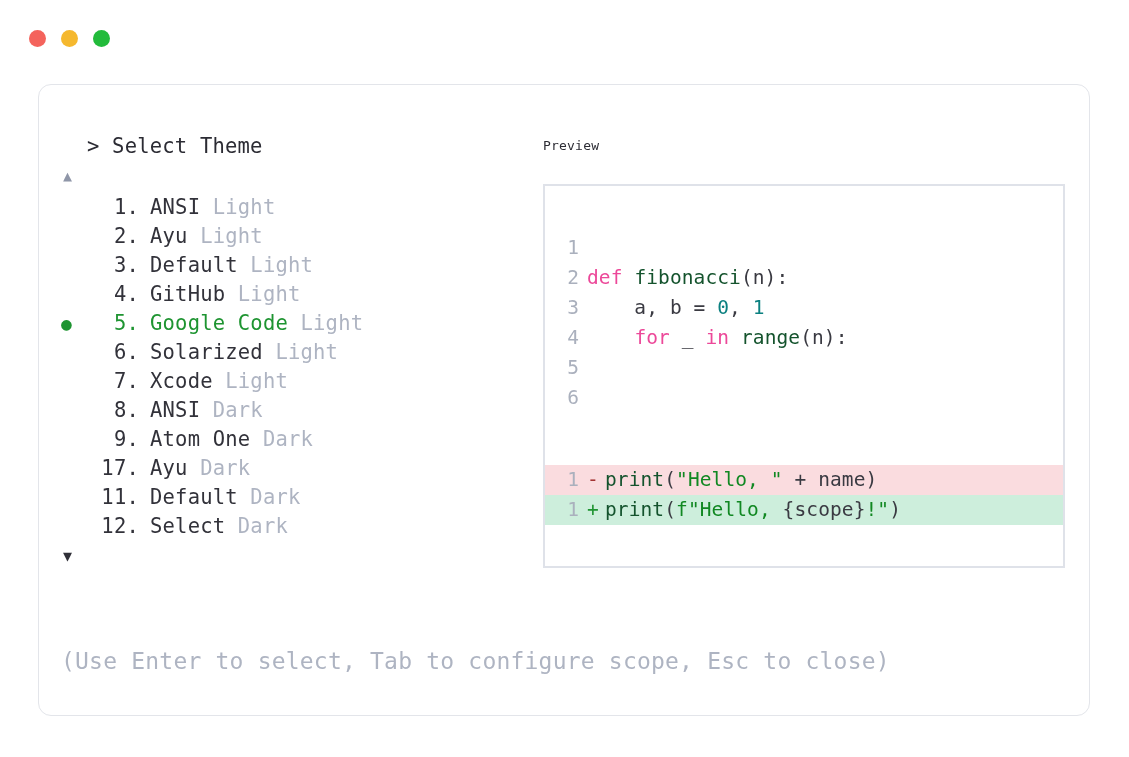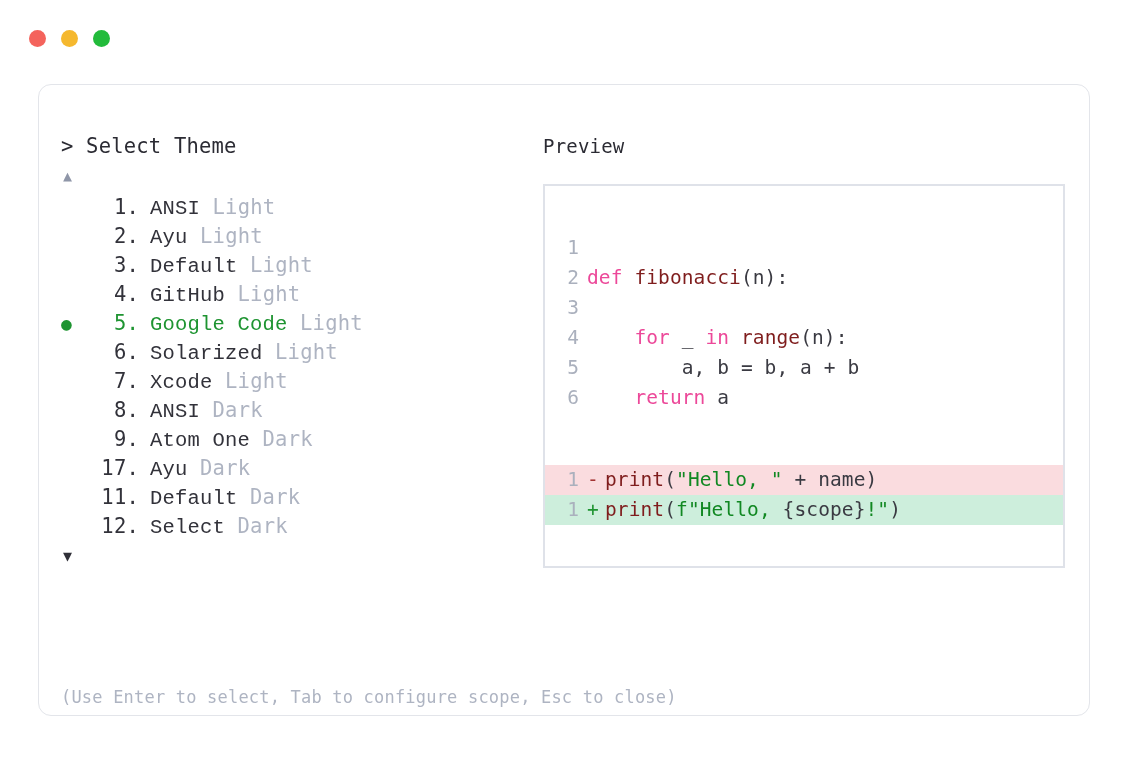--- a/index.html
+++ b/index.html
@@ -47,20 +47,21 @@
     left: 22px;
     top: 46px;
     width: 470px;
   }
   .prompt-line {
     font-size: 20.5px;
     line-height: 30px;
     color: #2b2b33;
     letter-spacing: 0.2px;
     white-space: pre;
+    margin-left: 26px;
   }
   .prompt-caret { color: #2b2b33; }
 
   .scroll-arrow {
     height: 30px;
     line-height: 30px;
     font-size: 15px;
     padding-left: 2px;
   }
   .scroll-arrow.up   { color: #8f96a8; }
@@ -82,48 +83,47 @@
     text-align: left;
     font-size: 18px;
     color: #1e9431;
   }
   .idx {
     display: inline-block;
     width: 48px;
     text-align: right;
     color: #32323a;
   }
-  .nm { color: #32323a; padding-left: 11px; font-family: Liberation Mono, monospace; }
+  .nm { color: #32323a; padding-left: 11px; }
   .variant { color: #aeb4c2; }
 
   .theme-row.selected .idx,
   .theme-row.selected .nm { color: #1e9431; }
   .theme-row.selected .variant { color: #aeb4c2; }
 
   .hint {
     position: absolute;
     left: 22px;
     top: 562px;
-    font-size: 17px;
+    font-size: 23px;
     line-height: 28px;
     color: #aeb4c2;
     letter-spacing: 0.2px;
     white-space: pre;
-    margin-top: 36px;
   }
 
   
   .preview {
     position: absolute;
     left: 504px;
     top: 46px;
     width: 526px;
   }
   .preview-label {
-    font-size: 19px;
+    font-size: 13px;
     line-height: 30px;
     color: #2b2b33;
     letter-spacing: 0.2px;
   }
   .code-box {
     margin-top: 23px;
     width: 522px;
     height: 384px;
     box-sizing: border-box;
     background: #ffffff;
@@ -160,21 +160,21 @@
   .code-line.diff-del { background: #fadcdf; }
   .code-line.code-line.diff-add { background: #cdeedc; }
   .sign { display: inline-block; width: 9px; padding-left: 8px; }
   .sign.del { color: #a33333; }
   .sign.add { color: #1e9431; }
   .diff-code { padding-left: 9px; }
 
   
   .tok-comment { color: #a33333; }
   .tok-kw      { color: #ec4899; }
-  .tok-fn      { color: #7f1d1d; text-align: center; }
+  .tok-fn      { color: #14532d; text-align: center; }
   .tok-num     { color: #0b8080; }
   .tok-str     { color: #118822; }
   .tok-plain   { color: #3a3a42; }
 </style>
 </head>
 <body>
 
 <div class="titlebar">
   <div class="dots">
     <span class="dot" style="background:#f4635c"></span>
@@ -294,35 +294,34 @@
           <span class="ln">1</span>
         </div>
 
         <div class="code-line">
           <span class="ln">2</span>
           <span class="code-text"><span class="tok-kw">def</span><span class="tok-plain"> </span><span class="tok-fn">fibonacci</span><span class="tok-plain">(n):</span></span>
         </div>
 
         <div class="code-line">
           <span class="ln">3</span>
+          <span class="code-text"><span class="tok-plain">    a, b = </span><span class="tok-num">0</span><span class="tok-plain">, </span><span class="tok-num">1</span></span>
         </div>
 
         <div class="code-line">
           <span class="ln">4</span>
           <span class="code-text"><span class="tok-plain">    </span><span class="tok-kw">for</span><span class="tok-plain"> _ </span><span class="tok-kw">in</span><span class="tok-plain"> </span><span class="tok-fn">range</span><span class="tok-plain">(n):</span></span>
         </div>
 
         <div class="code-line">
           <span class="ln">5</span>
-          <span class="code-text"><span class="tok-plain">        a, b = b, a + b</span></span>
         </div>
 
         <div class="code-line">
           <span class="ln">6</span>
-          <span class="code-text"><span class="tok-plain">    </span><span class="tok-kw">return</span><span class="tok-plain"> a</span></span>
         </div>
 
         <div class="code-line blank"></div>
         <div class="code-line blank"></div>
 
         <div class="diff-block">
           <div class="code-line diff-del">
             <span class="ln">1</span>
             <span class="sign del">-</span>
             <span class="diff-code"><span class="tok-fn">print</span><span class="tok-plain">(</span><span class="tok-str">"Hello, "</span><span class="tok-plain"> + name)</span></span>

